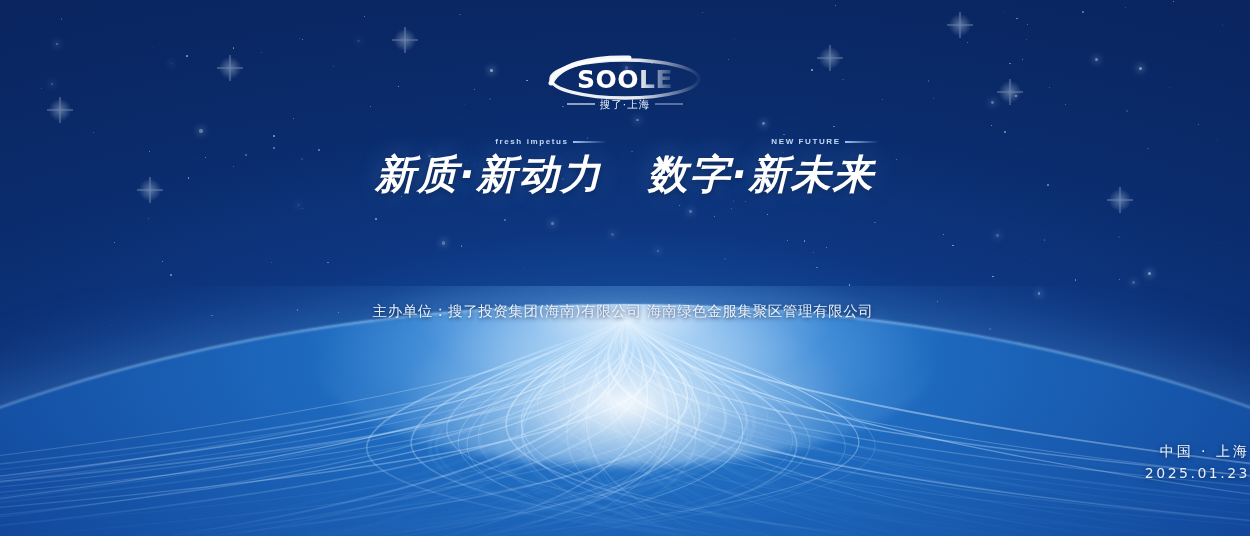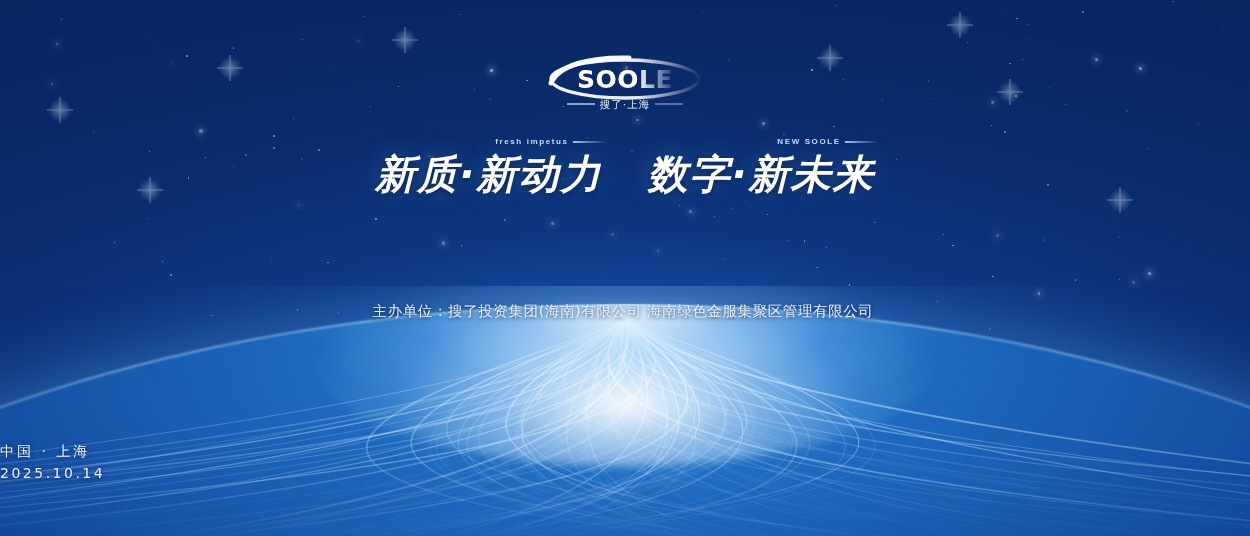--- a/index.html
+++ b/index.html
@@ -169,21 +169,21 @@
     letter-spacing:0.6px;
     color:#e8f2ff;
     line-height:23px;
     text-shadow:0 1px 4px rgba(4,24,62,0.85);
   }
 
   
   #footer {
     position:absolute;
     left:0; right:0; top:440px;
-    text-align:left;
+    text-align:right;
   }
   #footer-location {
     font-family:"DejaVu Sans", sans-serif;
     font-size:14px;
     letter-spacing:3px;
     color:#f0f7ff;
     line-height:22px;
     text-shadow:0 1px 5px rgba(4,24,62,0.8);
   }
   #footer-date {
@@ -526,27 +526,27 @@
   </div>
 
   <div id="slogan">
     <span class="slogan-group">
       <span class="slogan-text">新质·新动力</span>
       <span class="eyebrow"><span>fresh impetus</span><span class="bar"></span></span>
     </span>
     <span class="slogan-gap"></span>
     <span class="slogan-group">
       <span class="slogan-text">数字·新未来</span>
-      <span class="eyebrow"><span>NEW SOOLE</span><span class="bar"></span></span>
+      <span class="eyebrow"><span>NEW FUTURE</span><span class="bar"></span></span>
     </span>
   </div>
 
 
   <div id="organizers">
     <div class="org-line">主办单位：搜了投资集团(海南)有限公司  海南绿色金服集聚区管理有限公司</div>
   </div>
 
   <div id="footer">
     <div id="footer-location">中国 · 上海</div>
-    <div id="footer-date">2025.10.14</div>
+    <div id="footer-date">2025.01.23</div>
   </div>
 
 </div>
 
 </body></html>

